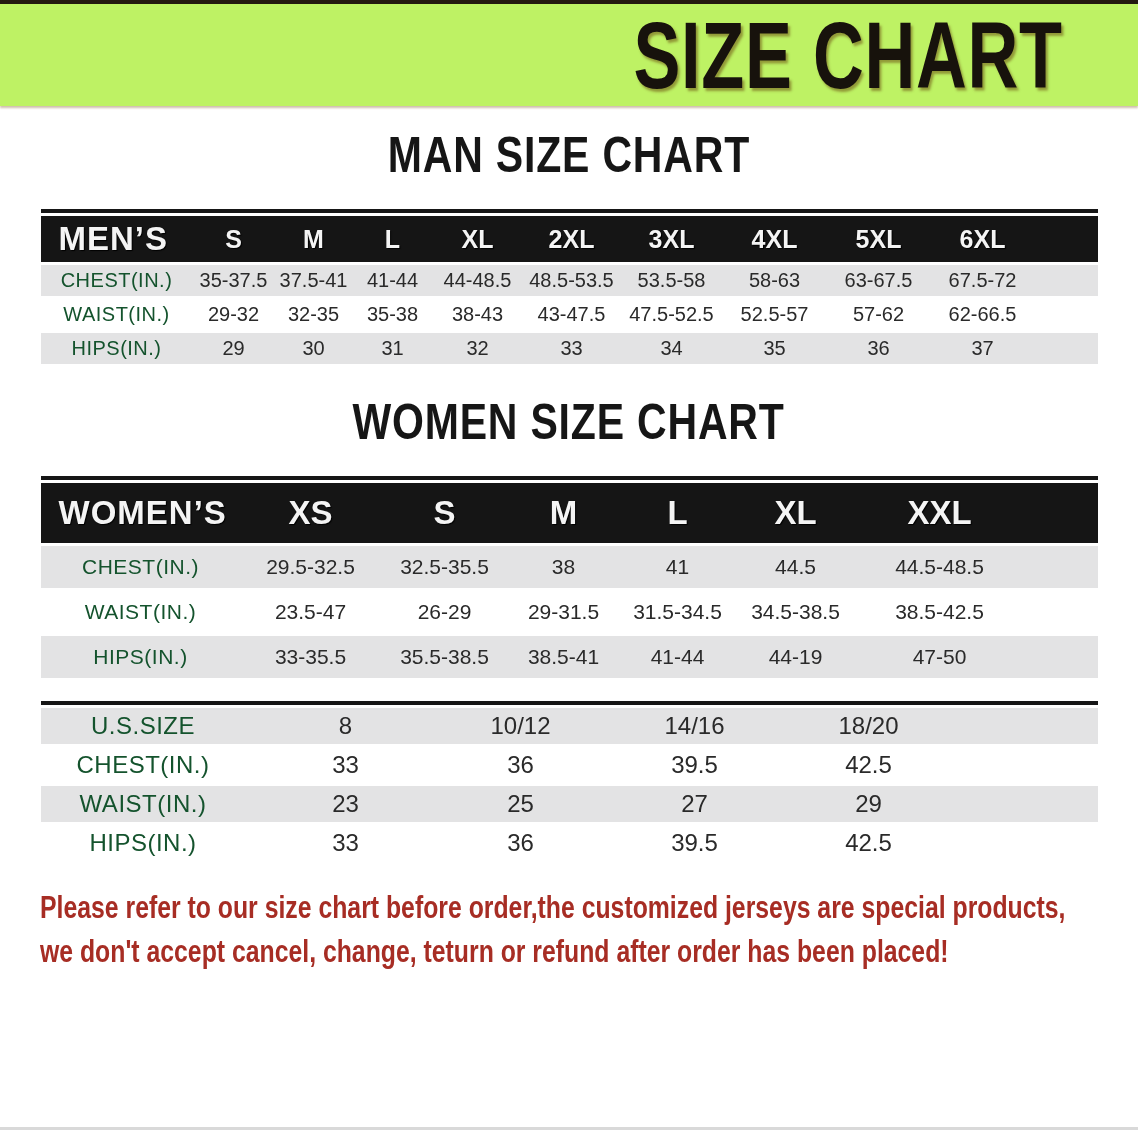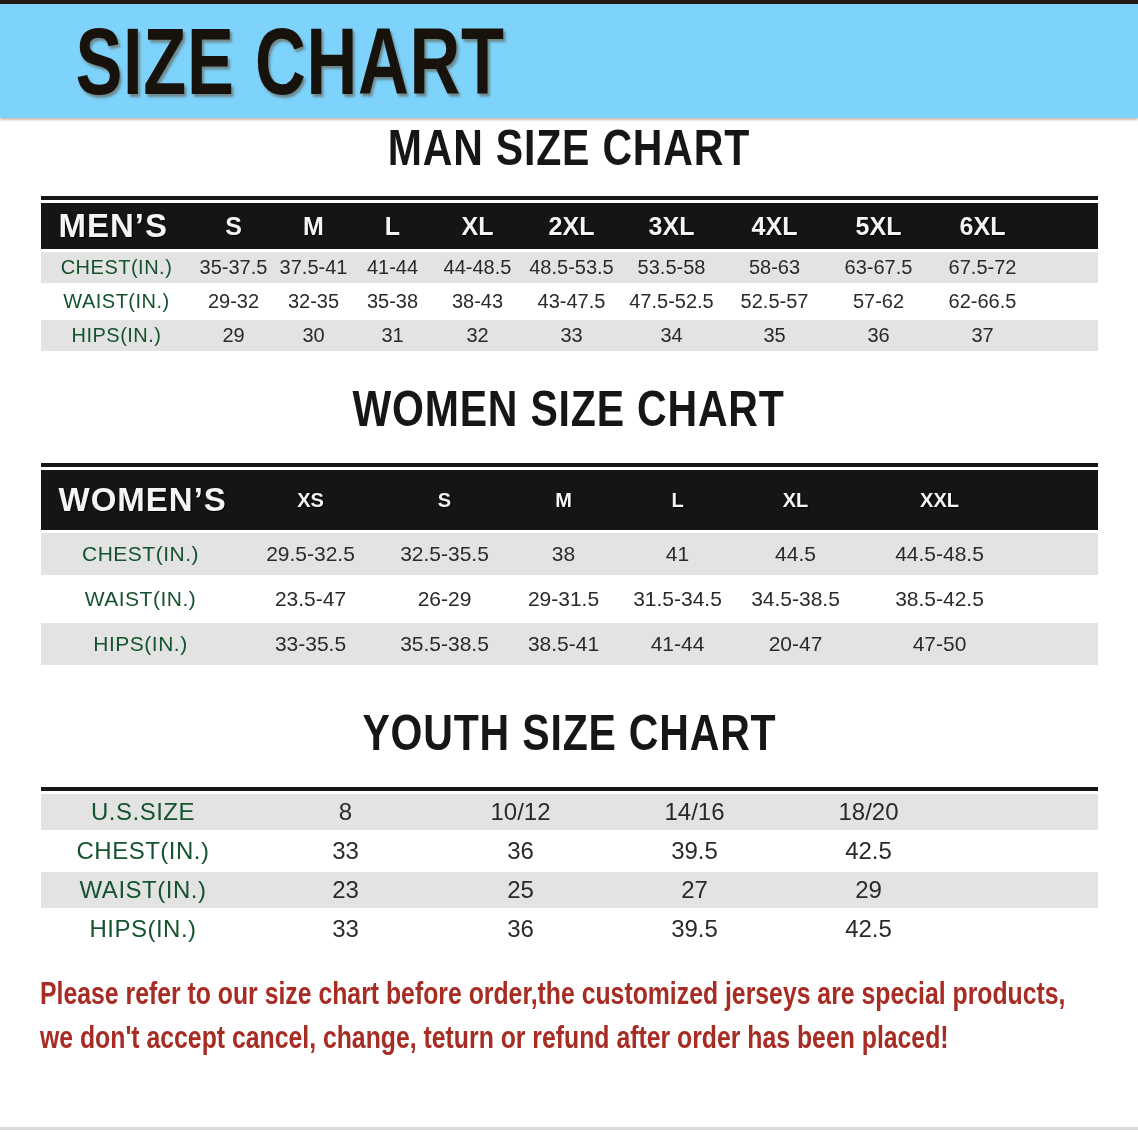--- a/index.html
+++ b/index.html
@@ -13,25 +13,25 @@
     width: 1138px;
     height: 1132px;
     background: #ffffff;
     overflow: hidden;
   }
   .topstrip {
     height: 4px;
     background: #241a10;
   }
   .banner {
-    height: 114px;
-    background: #7dd3fc;
+    height: 102px;
+    background: #bef264;
     display: flex;
     align-items: center;
-    justify-content: flex-start;
+    justify-content: flex-end;
     box-shadow: 0 2px 2px rgba(120,70,20,0.35);
   }
   .banner-title {
     display: inline-block;
     font-size: 95px;
     font-weight: bold;
     color: #17120c;
     letter-spacing: 1px;
     white-space: nowrap;
     transform: scaleX(0.74);
@@ -47,29 +47,29 @@
   .section-heading .cond {
     display: inline-block;
     font-size: 50px;
     font-weight: bold;
     color: #161616;
     white-space: nowrap;
     transform: scaleX(0.82);
     transform-origin: 50% 50%;
     letter-spacing: 1px;
   }
-  .h-man   { margin-top: 5px; }
+  .h-man   { margin-top: 24px; }
   .h-women { margin-top: 30px; }
   .h-youth { margin-top: 40px; }
 
   .tablewrap {
     width: 1057px;
     margin: 0 auto;
   }
-  .tw-men   { margin-top: 14px; }
+  .tw-men   { margin-top: 20px; }
   .tw-women { margin-top: 20px; }
   .tw-youth { margin-top: 20px; }
 
   .topline {
     height: 4px;
     background: #161616;
   }
   table {
     border-collapse: separate;
     border-spacing: 0 3px;
@@ -102,21 +102,21 @@
     color: #14532d;
     letter-spacing: 0.5px;
   }
 
   
   .t-men tr.head th { height: 46px; font-size: 25px; }
   .t-men tr.head th.first { font-size: 33px; }
   .t-men td { height: 31px; font-size: 20px; }
 
   
-  .t-women tr.head th { height: 60px; font-size: 20px; }
+  .t-women tr.head th { height: 60px; font-size: 33px; }
   .t-women tr.head th.first { font-size: 33px; margin-top: 48px; }
   .t-women td { height: 42px; font-size: 21px; }
 
   
   .t-youth tr.head th { height: 62px; font-size: 28px; }
   .t-youth tr.head th.first { font-size: 33px; }
   .t-youth td { height: 36px; font-size: 24px; margin-top: 44px; }
   .t-youth tr.head th .ycond {
     display: inline-block;
     transform: scaleX(0.88);
@@ -281,31 +281,28 @@
         <td>34.5-38.5</td>
         <td>38.5-42.5</td>
         <td></td>
       </tr>
       <tr class="gray">
         <td class="label">HIPS(IN.)</td>
         <td>33-35.5</td>
         <td>35.5-38.5</td>
         <td>38.5-41</td>
         <td>41-44</td>
-        <td>20-47</td>
+        <td>44-19</td>
         <td>47-50</td>
         <td></td>
       </tr>
     </tbody>
       </table>
   </div>
 
-  <h2 class="section-heading h-youth">
-    <span class="cond">YOUTH SIZE CHART</span>
-  </h2>
 
   <div class="tablewrap tw-youth">
     <div class="topline"></div>
     <table class="t-youth">
       <colgroup>
         <col style="width:205px">
           <col style="width:200px">
           <col style="width:150px">
           <col style="width:198px">
           <col style="width:150px">

